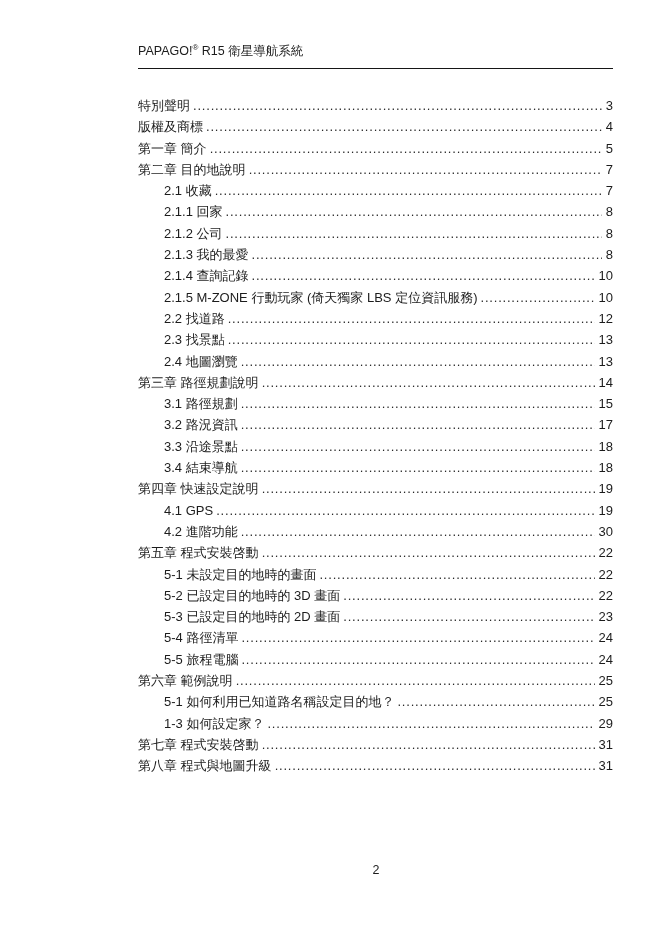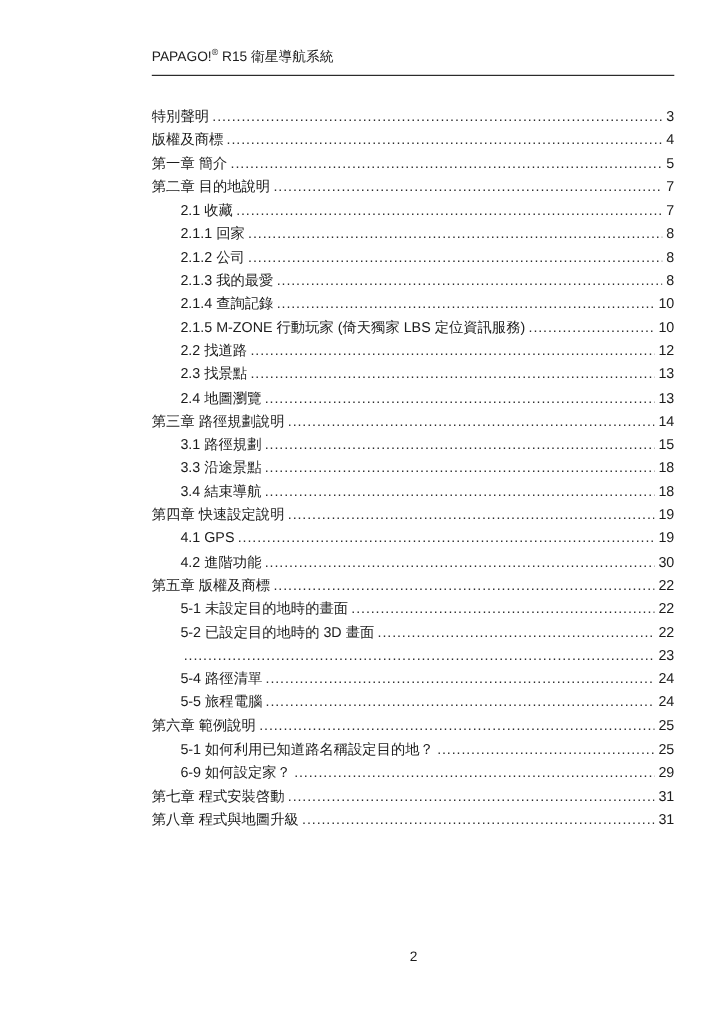--- a/index.html
+++ b/index.html
@@ -191,20 +191,25 @@
     <span class="toc-dots"></span>
     <span class="toc-page">14</span>
   </div>
 
   <div class="toc-row level-1">
     <span class="toc-label">3.1 路徑規劃</span>
     <span class="toc-dots"></span>
     <span class="toc-page">15</span>
   </div>
 
+  <div class="toc-row level-1">
+    <span class="toc-label">3.2 路況資訊</span>
+    <span class="toc-dots"></span>
+    <span class="toc-page">17</span>
+  </div>
 
   <div class="toc-row level-1">
     <span class="toc-label">3.3 沿途景點</span>
     <span class="toc-dots"></span>
     <span class="toc-page">18</span>
   </div>
 
   <div class="toc-row level-1">
     <span class="toc-label">3.4 結束導航</span>
     <span class="toc-dots"></span>
@@ -223,38 +228,39 @@
     <span class="toc-page">19</span>
   </div>
 
   <div class="toc-row level-1">
     <span class="toc-label">4.2 進階功能</span>
     <span class="toc-dots"></span>
     <span class="toc-page">30</span>
   </div>
 
   <div class="toc-row level-0">
-    <span class="toc-label">第五章 版權及商標</span>
+    <span class="toc-label">第五章 程式安裝啓動</span>
     <span class="toc-dots"></span>
     <span class="toc-page">22</span>
   </div>
 
   <div class="toc-row level-1">
     <span class="toc-label">5-1 未設定目的地時的畫面</span>
     <span class="toc-dots"></span>
     <span class="toc-page">22</span>
   </div>
 
   <div class="toc-row level-1">
     <span class="toc-label">5-2 已設定目的地時的 3D 畫面</span>
     <span class="toc-dots"></span>
     <span class="toc-page">22</span>
   </div>
 
   <div class="toc-row level-1">
+    <span class="toc-label">5-3 已設定目的地時的 2D 畫面</span>
     <span class="toc-dots"></span>
     <span class="toc-page">23</span>
   </div>
 
   <div class="toc-row level-1">
     <span class="toc-label">5-4 路徑清單</span>
     <span class="toc-dots"></span>
     <span class="toc-page">24</span>
   </div>
 
@@ -271,21 +277,21 @@
   </div>
 
   <div class="toc-row level-1">
     <span class="toc-label">5-1 如何利用已知道路名稱設定目的地？</span>
     <span class="toc-dots"></span>
     <span class="toc-page">25</span>
   </div>
 
 
   <div class="toc-row level-1">
-    <span class="toc-label">6-9 如何設定家？</span>
+    <span class="toc-label">1-3 如何設定家？</span>
     <span class="toc-dots"></span>
     <span class="toc-page">29</span>
   </div>
 
   <div class="toc-row level-0">
     <span class="toc-label">第七章 程式安裝啓動</span>
     <span class="toc-dots"></span>
     <span class="toc-page">31</span>
   </div>
 

